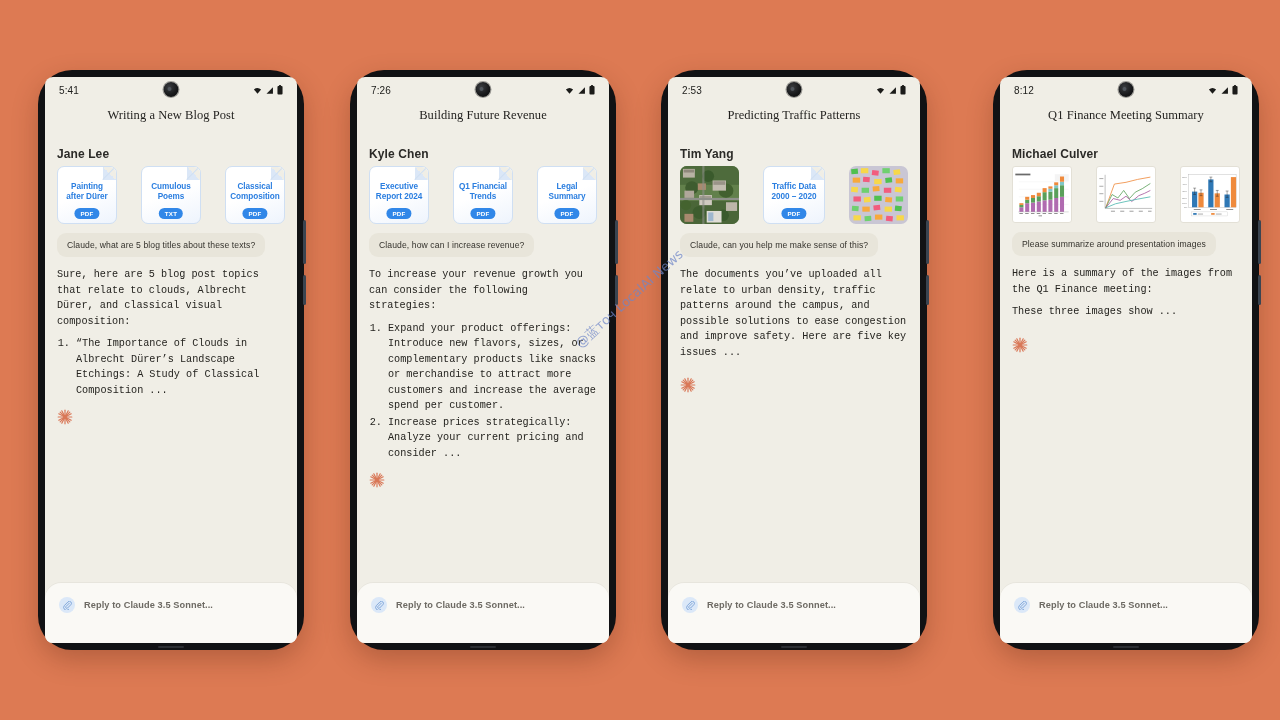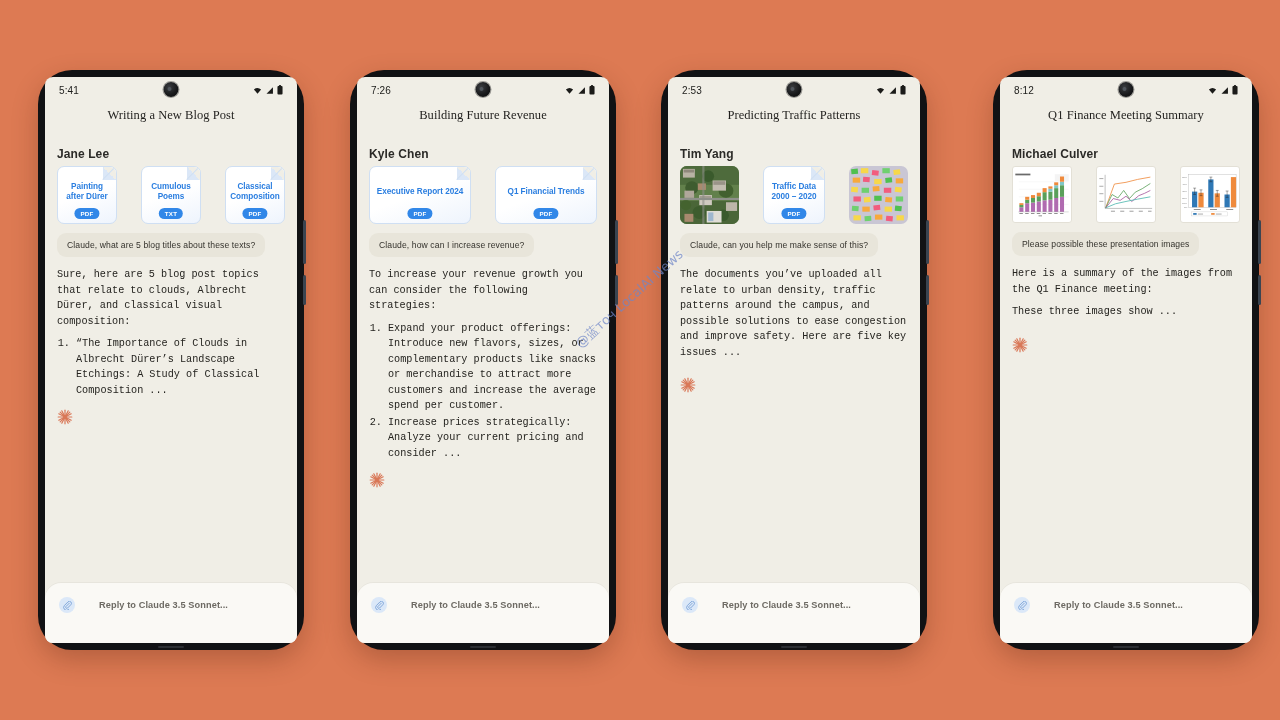--- a/index.html
+++ b/index.html
@@ -116,21 +116,21 @@
   .answer p{margin:0 0 7px;}
   .answer ol{margin:0;padding-left:19px;}
   .answer ol li{margin-bottom:1px;}
 
   .starburst{margin-top:10px;width:16px;height:16px;}
 
   
   .composer{
     flex:0 0 auto;margin:0 0 0 0;background:#FAF9F5;
     border-top-left-radius:16px;border-top-right-radius:16px;
-    padding:14px 14px 30px;display:flex;align-items:center;gap:24px;
+    padding:14px 14px 30px;display:flex;align-items:center;gap:9px;
     box-shadow:0 -1px 0 rgba(0,0,0,.035);
   }
   .clipwrap{
     width:16px;height:16px;border-radius:50%;background:#DBE8F8;
     display:flex;align-items:center;justify-content:center;flex:0 0 16px;
   }
   .placeholder{font-size:9.2px;color:#6d6a63;font-weight:bold;letter-spacing:.1px;}
 
   
   .watermark{
@@ -261,20 +261,25 @@
 
         <div class="attachrow">
           <div class="fcard">
             <div class="fold"></div>
             <div class="fname">Executive Report 2024</div>
             <div class="badge">PDF</div>
           </div>
           <div class="fcard">
             <div class="fold"></div>
             <div class="fname">Q1 Financial Trends</div>
+            <div class="badge">PDF</div>
+          </div>
+          <div class="fcard">
+            <div class="fold"></div>
+            <div class="fname">Legal Summary</div>
             <div class="badge">PDF</div>
           </div>
         </div>
 
         <div class="bubblewrap">
           <div class="bubble">Claude, how can I increase revenue?</div>
         </div>
 
         <div class="answer">
           <p>To increase your revenue growth you can consider the following strategies:</p>
@@ -605,21 +610,21 @@
               <rect x="18" y="70" width="62" height="7" fill="none" stroke="#bbb" stroke-width=".5"></rect>
               <rect x="21" y="72" width="6" height="3" fill="#2f78b5"></rect>
                 <rect x="29" y="73" width="9" height="1.4" fill="#999"></rect>
               <rect x="52" y="72" width="6" height="3" fill="#ef8a3c"></rect>
                 <rect x="60" y="73" width="10" height="1.4" fill="#999"></rect>
             </svg>
           </div>
         </div>
 
         <div class="bubblewrap">
-          <div class="bubble">Please possible these presentation images</div>
+          <div class="bubble">Please summarize around presentation images</div>
         </div>
 
         <div class="answer">
           <p>Here is a summary of the images from the Q1 Finance meeting:</p>
           <p>These three images show ...</p>
         </div>
 
         <svg class="starburst" viewBox="0 0 40 40">
           <g stroke="#D97757" stroke-width="3" stroke-linecap="round">
             <line x1="20" y1="3" x2="20" y2="37"></line>

